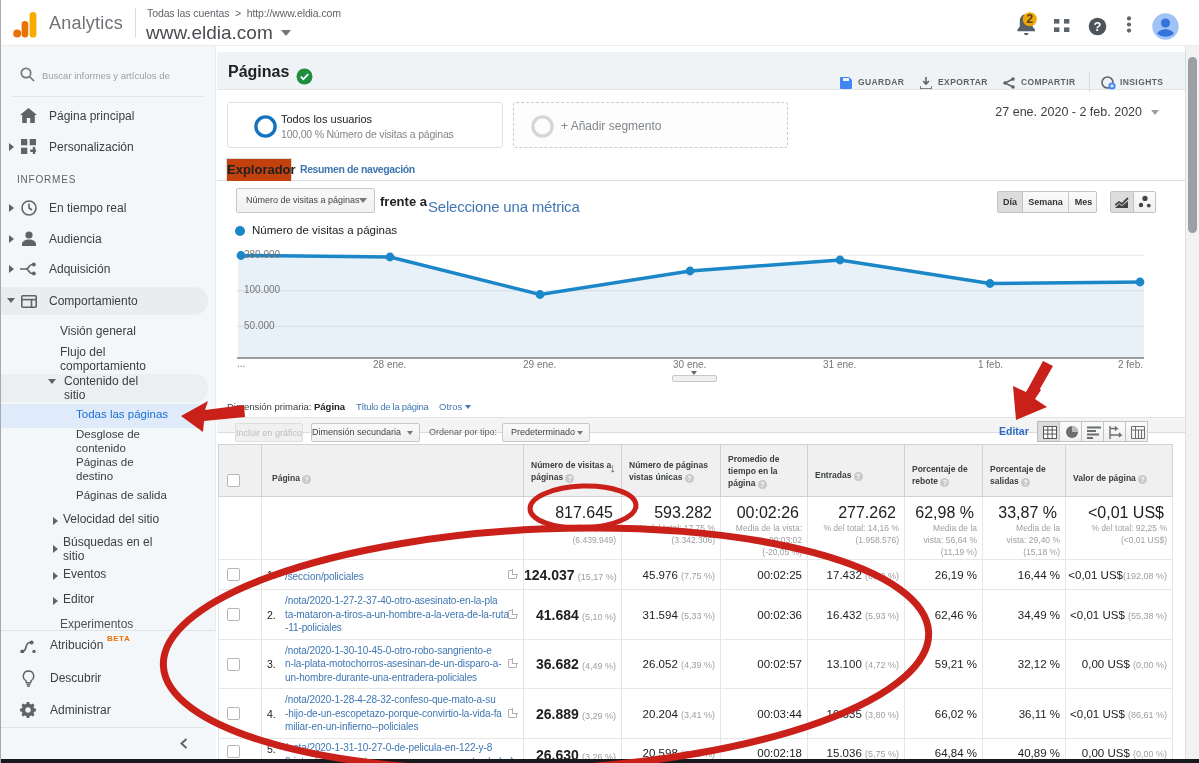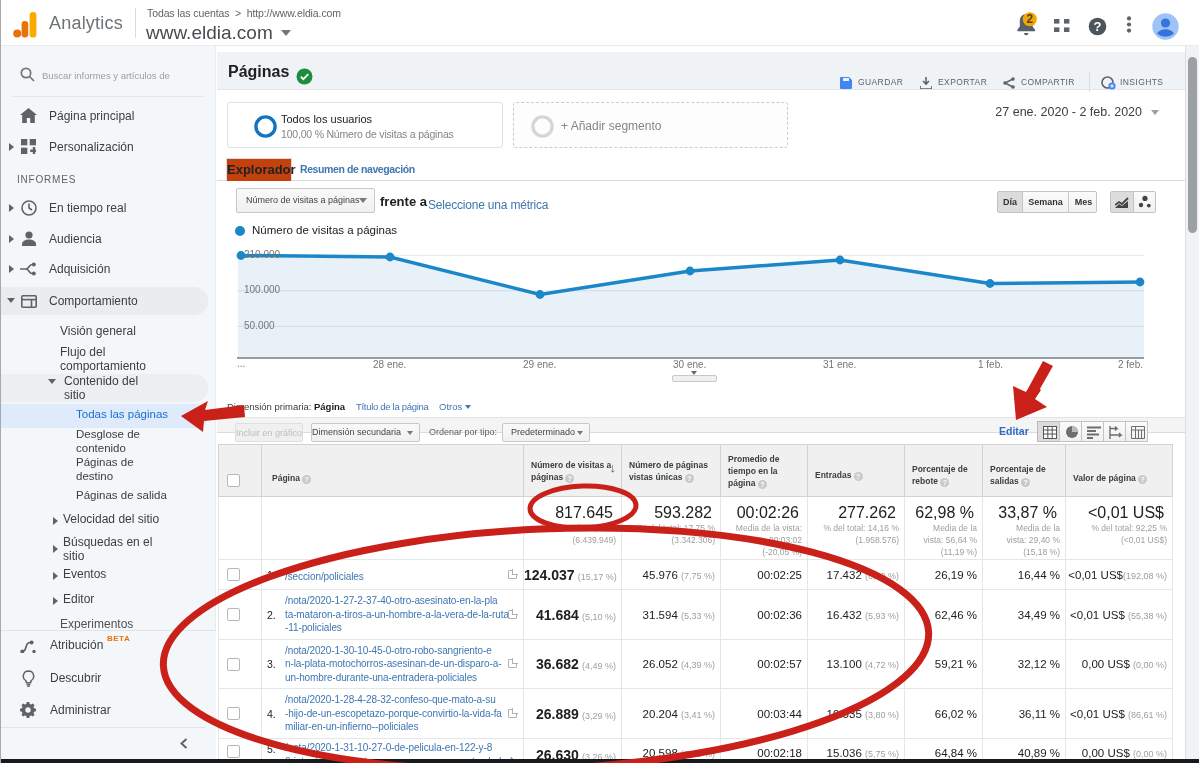--- a/index.html
+++ b/index.html
@@ -17,21 +17,21 @@
 .navtxt{position:absolute;left:49px;font-size:12px;color:#3c4043;white-space:nowrap;}
 .subtxt{position:absolute;left:60px;font-size:12px;line-height:13.5px;color:#3c4043;white-space:nowrap;}
 .sub2txt{position:absolute;left:76px;font-size:11.5px;line-height:13.5px;color:#3c4043;white-space:nowrap;}
 .caret-r{position:absolute;width:0;height:0;border-top:4px solid transparent;border-bottom:4px solid transparent;border-left:5px solid #5f6368;}
 .caret-d{position:absolute;width:0;height:0;border-left:4px solid transparent;border-right:4px solid transparent;border-top:5px solid #5f6368;}
 .pill{position:absolute;left:0;width:208px;background:#e9edf0;border-radius:0 18px 18px 0;}
 
 #main{position:absolute;left:217px;top:46px;width:968px;height:717px;background:#fff;}
 #titlebar{position:absolute;left:0px;top:6px;width:968px;height:38px;background:#eff3f6;border-bottom:1px solid #e2e6e9;}
 .pagtitle{position:absolute;left:11px;top:11px;font-size:16px;font-weight:bold;color:#202124;}
-.actbtn{position:absolute;top:25px;font-size:8.5px;font-weight:normal;color:#5f6368;letter-spacing:.4px;}
+.actbtn{position:absolute;top:25px;font-size:8.5px;font-weight:bold;color:#5f6368;letter-spacing:.4px;}
 
 .segcard{position:absolute;top:56px;height:46px;background:#fff;border:1px solid #dfe1e5;border-radius:3px;}
 .segtitle{position:absolute;left:53px;top:10px;font-size:11px;color:#202124;}
 .segsub{position:absolute;left:53px;top:25px;font-size:10.5px;letter-spacing:-.2px;color:#80868b;}
 .daterange{position:absolute;right:43px;top:59px;font-size:12.5px;color:#3c4043;}
 
 #tabbar{position:absolute;left:0;top:134px;width:968px;height:1px;background:#d9dcde;}
 #tab1{position:absolute;left:9px;top:112px;width:66px;height:23px;background:#c2410c;border:1px solid #d9dcde;border-bottom:none;text-align:center;font-size:13px;font-weight:bold;color:#202124;line-height:22px;}
 #tab2{position:absolute;left:83px;top:112px;font-size:10.5px;letter-spacing:-.4px;font-weight:bold;color:#4077b1;line-height:22px;}
 
@@ -273,21 +273,21 @@
 
   <div id="tabbar"></div>
   <div id="tab1">Explorador</div>
   <div id="tab2">Resumen de navegación</div>
 
   <div class="gbtn" style="left:19px;top:142px;width:139px;height:25px;">
     <span style="position:absolute;left:9px;top:6px;">Número de visitas a páginas</span>
     <span style="position:absolute;right:7px;top:9px;width:0;height:0;border-left:4px solid transparent;border-right:4px solid transparent;border-top:5px solid #777;"></span>
   </div>
   <div class="abs" style="left:163px;top:148px;font-size:13px;font-weight:bold;color:#202124;">frente a</div>
-  <div class="abs" style="left:211px;top:152px;font-size:12px;letter-spacing:-.2px;color:#4077b1;">Seleccione una métrica</div>
+  <div class="abs" style="left:211px;top:152px;font-size:15px;letter-spacing:-.2px;color:#4077b1;">Seleccione una métrica</div>
 
   <div class="abs" style="left:780px;top:145px;width:100px;height:22px;border:1px solid #c3c3c3;border-radius:2px;background:linear-gradient(#fbfbfb,#f1f1f1);">
     <div class="abs" style="left:0;top:0;width:25px;height:20px;background:#dcdcdc;border-right:1px solid #c3c3c3;text-align:center;font-size:9px;font-weight:bold;color:#333;line-height:20px;">Día</div>
     <div class="abs" style="left:25px;top:0;width:46px;height:20px;border-right:1px solid #c9c9c9;text-align:center;font-size:9px;font-weight:bold;color:#333;line-height:20px;">Semana</div>
     <div class="abs" style="left:71px;top:0;width:29px;height:20px;text-align:center;font-size:9px;font-weight:bold;color:#333;line-height:20px;">Mes</div>
   </div>
   <div class="abs" style="left:893px;top:145px;width:46px;height:22px;border:1px solid #c3c3c3;border-radius:2px;background:linear-gradient(#fbfbfb,#f1f1f1);">
     <div class="abs" style="left:0;top:0;width:23px;height:20px;background:#dcdcdc;border-right:1px solid #c3c3c3;">
       <svg style="position:absolute;left:4px;top:4px;" width="14" height="12" viewBox="0 0 14 12">
           <path d="M0 9 l4-3 3 2 6-6" stroke="#424548" stroke-width="1.8" fill="none"></path>
@@ -314,21 +314,21 @@
     <path d="M21 15.4 L173 17 L323 54.5 L473 31 L623 20 L773 43.5 L927 42" fill="none" stroke="#1b87c9" stroke-width="3.4"></path>
     <circle cx="24" cy="15.5" r="4.4" fill="#1b87c9"></circle>
       <circle cx="173" cy="17" r="4.4" fill="#1b87c9"></circle>
       <circle cx="323" cy="54.5" r="4.4" fill="#1b87c9"></circle>
       <circle cx="473" cy="31" r="4.4" fill="#1b87c9"></circle>
       <circle cx="623" cy="20" r="4.4" fill="#1b87c9"></circle>
       <circle cx="773" cy="43.5" r="4.4" fill="#1b87c9"></circle>
       <circle cx="923" cy="42" r="4.4" fill="#1b87c9"></circle>
     <line x1="20" y1="118" x2="927" y2="118" stroke="#797d81" stroke-width="1.3"></line>
   </svg>
-  <div class="axlab" style="left:27px;top:203px;">210.000</div>
+  <div class="axlab" style="left:27px;top:203px;">280.000</div>
   <div class="axlab" style="left:27px;top:238px;">100.000</div>
   <div class="axlab" style="left:27px;top:274px;">50.000</div>
   <div class="axlab" style="left:20px;top:312px;">...</div>
   <div class="axlab" style="left:156px;top:313px;">28 ene.</div>
   <div class="axlab" style="left:306px;top:313px;">29 ene.</div>
   <div class="axlab" style="left:456px;top:313px;">30 ene.</div>
   <div class="axlab" style="left:606px;top:313px;">31 ene.</div>
   <div class="axlab" style="left:761px;top:313px;">1 feb.</div>
   <div class="axlab" style="left:901px;top:313px;">2 feb.</div>
   <div class="abs" style="left:455px;top:329px;width:45px;height:7px;background:#f0f0f0;border:1px solid #c8c8c8;border-radius:2px;">

